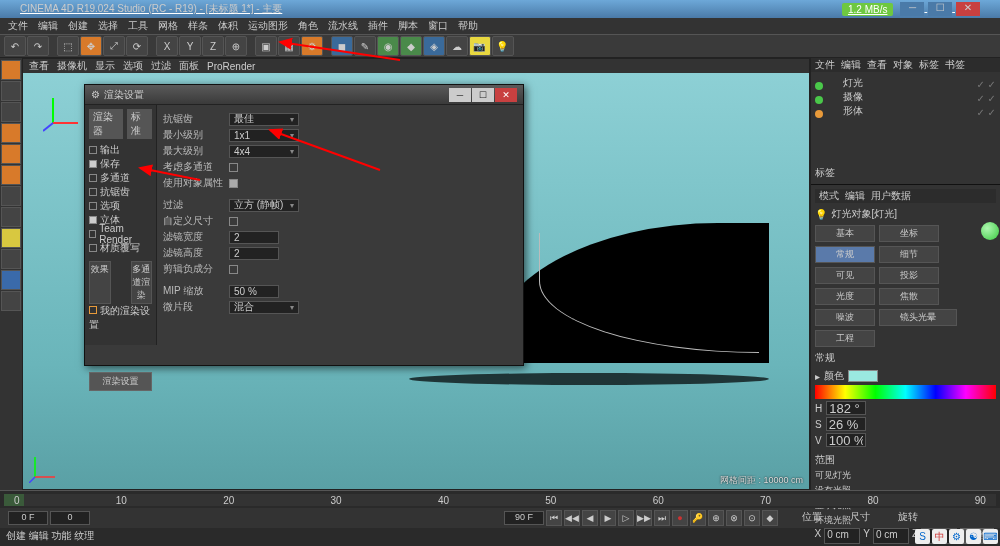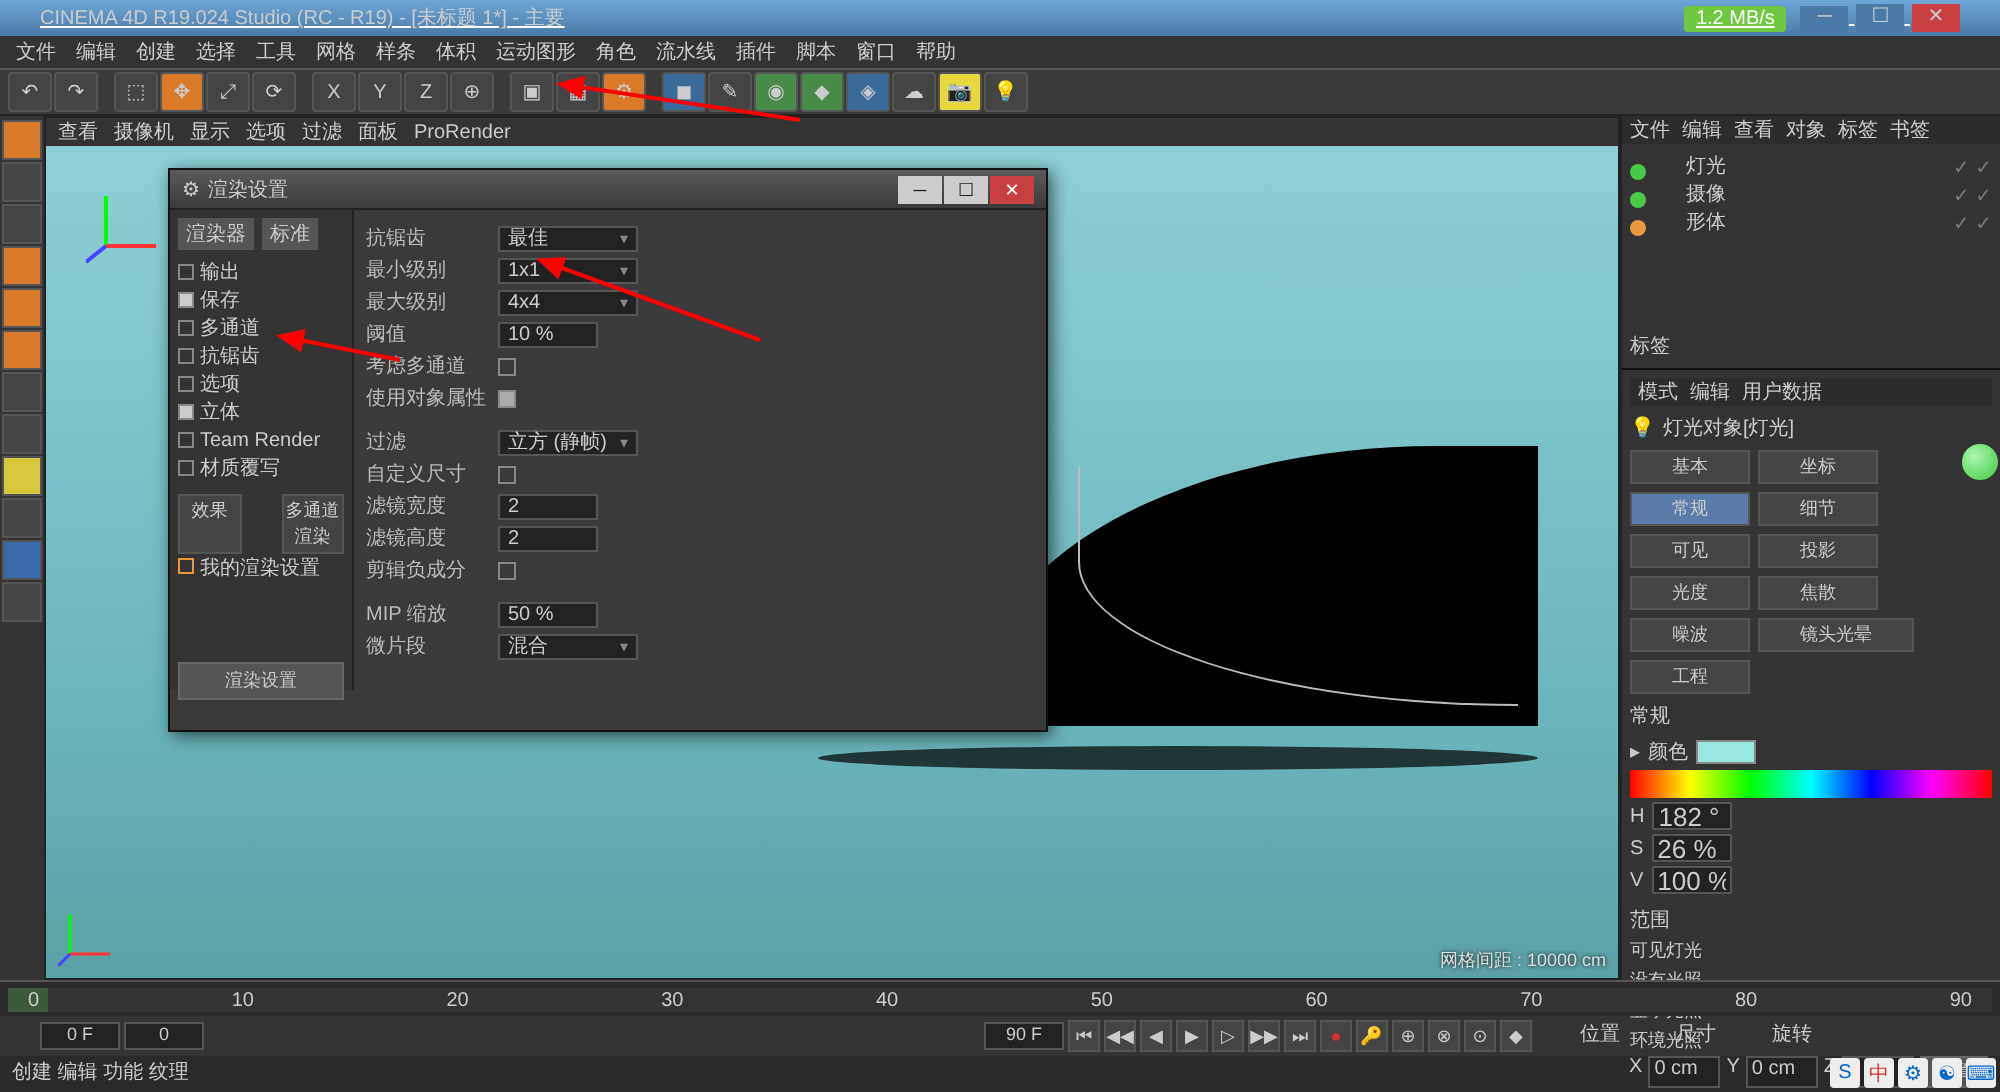--- a/index.html
+++ b/index.html
@@ -43,35 +43,35 @@
 .rp-attr .tabs2{display:flex;gap:4px;flex-wrap:wrap;margin:4px 0}
 .rp-attr .tab2{background:#444;padding:1px 20px;font-size:9px;border:1px solid #555}
 .rp-attr .tab2.sel{background:#5a7aaa}
 .rp-attr .field{display:flex;align-items:center;gap:4px;margin:2px 0;font-size:9px}
 .rp-attr .field input{width:40px;height:14px;background:#222;border:1px solid #555;color:#ccc;font-size:13px;padding:0 2px}
 .colbar{height:14px;background:linear-gradient(90deg,#f00,#ff0,#0f0,#0ff,#00f,#f0f,#f00);margin:2px 0}
 .swatch{width:30px;height:12px;background:#9ae8e0;border:1px solid #888}
 .timeline{height:18px;background:#2a2a2a;border-top:1px solid #555;display:flex;align-items:center;font-size:9px;color:#888;position:relative}
 .tl-track{flex:1;height:12px;background:linear-gradient(90deg,#3a5a3a 0%,#3a5a3a 2%,#333 2%);margin:0 4px;position:relative}
 .tl-labels{position:absolute;top:1px;left:10px;right:10px;display:flex;justify-content:space-between;font-size:8px}
-.playbar{height:20px;background:#333;display:flex;align-items:center;gap:2px;padding:0 20px}
+.playbar{height:20px;background:#333;display:flex;align-items:center;gap:2px;padding:0 8px}
 .playbar .inp{width:40px;height:14px;background:#222;border:1px solid #555;color:#ccc;font-size:9px;text-align:center}
 .playbar .pbtn{width:16px;height:16px;border:1px solid #555;background:#444;display:inline-flex;align-items:center;justify-content:center;font-size:9px}
 .statusbar{height:16px;background:#2a2a2a;display:flex;align-items:center;padding:0 6px;font-size:9px;gap:10px}
 .greenplay{color:#4ac84a;font-size:12px}
 
 .dialog{position:absolute;left:84px;top:84px;width:440px;height:282px;background:#3a3a3a;border:1px solid #111;box-shadow:2px 2px 8px rgba(0,0,0,.6);z-index:20}
 .dlg-title{height:20px;background:linear-gradient(#5a5a5a,#3a3a3a);display:flex;align-items:center;padding:0 6px;border-bottom:1px solid #222}
 .dlg-title .spacer{flex:1}
 .dlg-title .wb{width:22px;height:14px;display:inline-flex;align-items:center;justify-content:center;margin-left:1px;font-size:9px}
 .dlg-title .wb.min{background:#ccc;color:#222}
 .dlg-title .wb.max{background:#ccc;color:#222}
 .dlg-title .wb.cls{background:#c84040;color:#fff}
 .dlg-body{display:flex;height:240px}
-.dlg-left{width:92px;background:#333;border-right:1px solid #222;padding:4px;font-size:9px}
+.dlg-left{width:72px;background:#333;border-right:1px solid #222;padding:4px;font-size:9px}
 .dlg-left .hdr{display:flex;gap:4px;margin-bottom:4px}
 .dlg-left .hdr span{background:#555;padding:1px 4px}
 .dlg-left .item{height:14px;display:flex;align-items:center;gap:3px;color:#bbb}
 .dlg-left .item.sel{color:#e89a3a}
 .dlg-left .item.red{color:#d85a5a}
 .dlg-left .chk{width:8px;height:8px;border:1px solid #888;display:inline-block}
 .dlg-left .chk.on{background:#ccc}
 .dlg-left .twobtn{display:flex;gap:20px;margin-top:6px}
 .dlg-left .twobtn span{flex:1;background:#444;border:1px solid #555;text-align:center;padding:1px 0;font-size:9px}
 .dlg-left .myset{color:#e89a3a;margin-top:0;font-size:9px}
@@ -400,24 +400,20 @@
         </div>
         <div class="frow">
           <span class="lbl">最小级别</span>
           <span class="dd">1x1</span>
         </div>
         <div class="frow">
           <span class="lbl">最大级别</span>
           <span class="dd">4x4</span>
         </div>
         <div class="frow">
-          <span class="lbl">阈值</span>
-          <span class="num">10 %</span>
-        </div>
-        <div class="frow">
           <span class="lbl">考虑多通道</span>
           <span class="ck"></span>
         </div>
         <div class="frow">
           <span class="lbl">使用对象属性</span>
           <span class="ck on"></span>
         </div>
         <div class="spacer"></div>
         <div class="frow">
           <span class="lbl">过滤</span>

